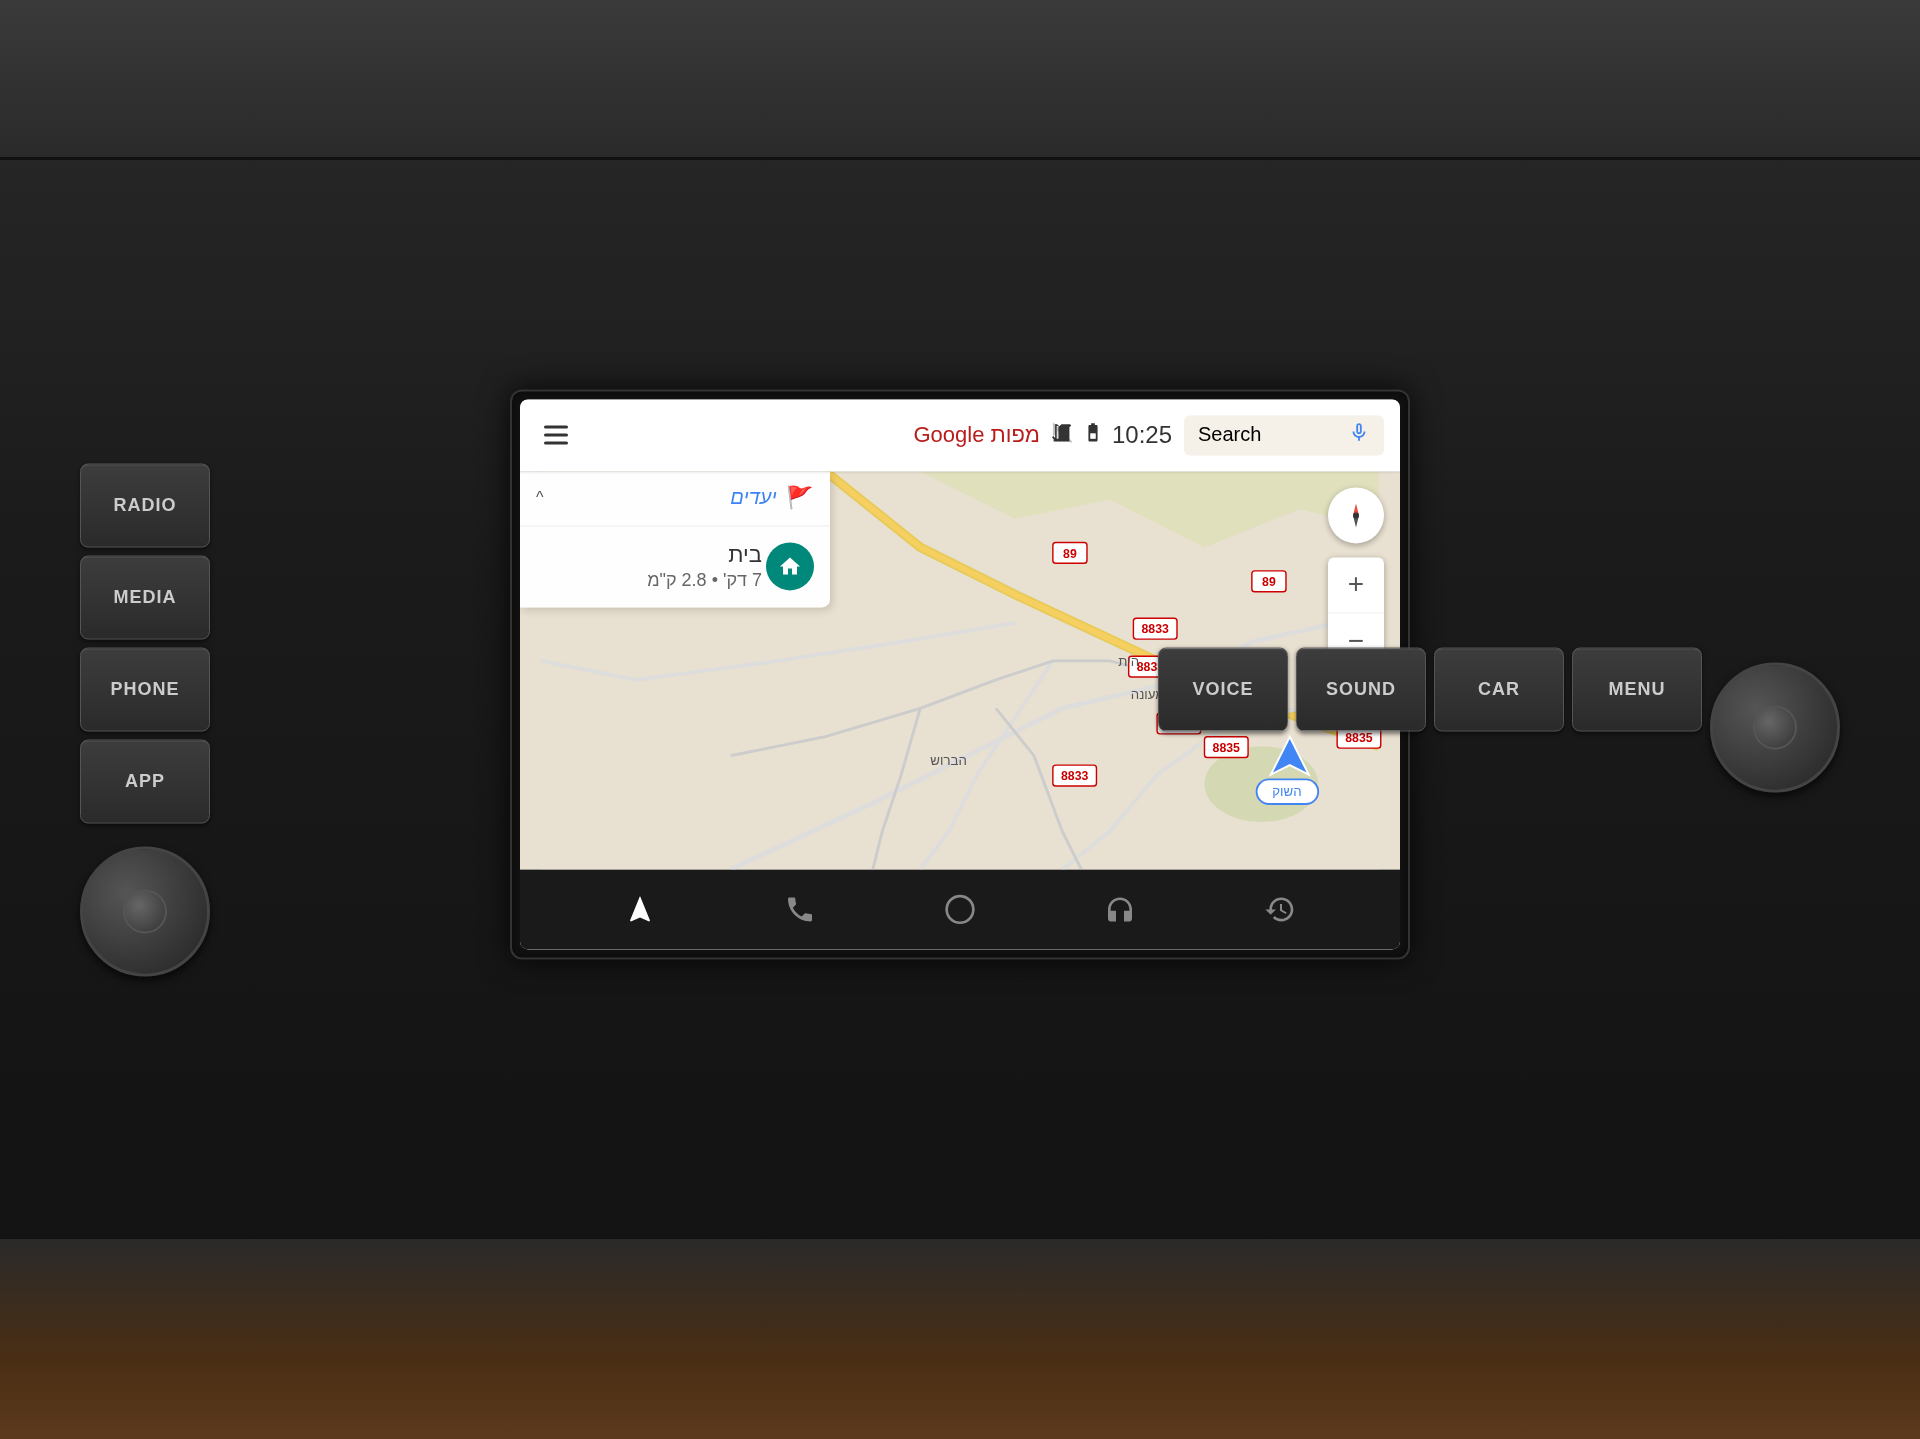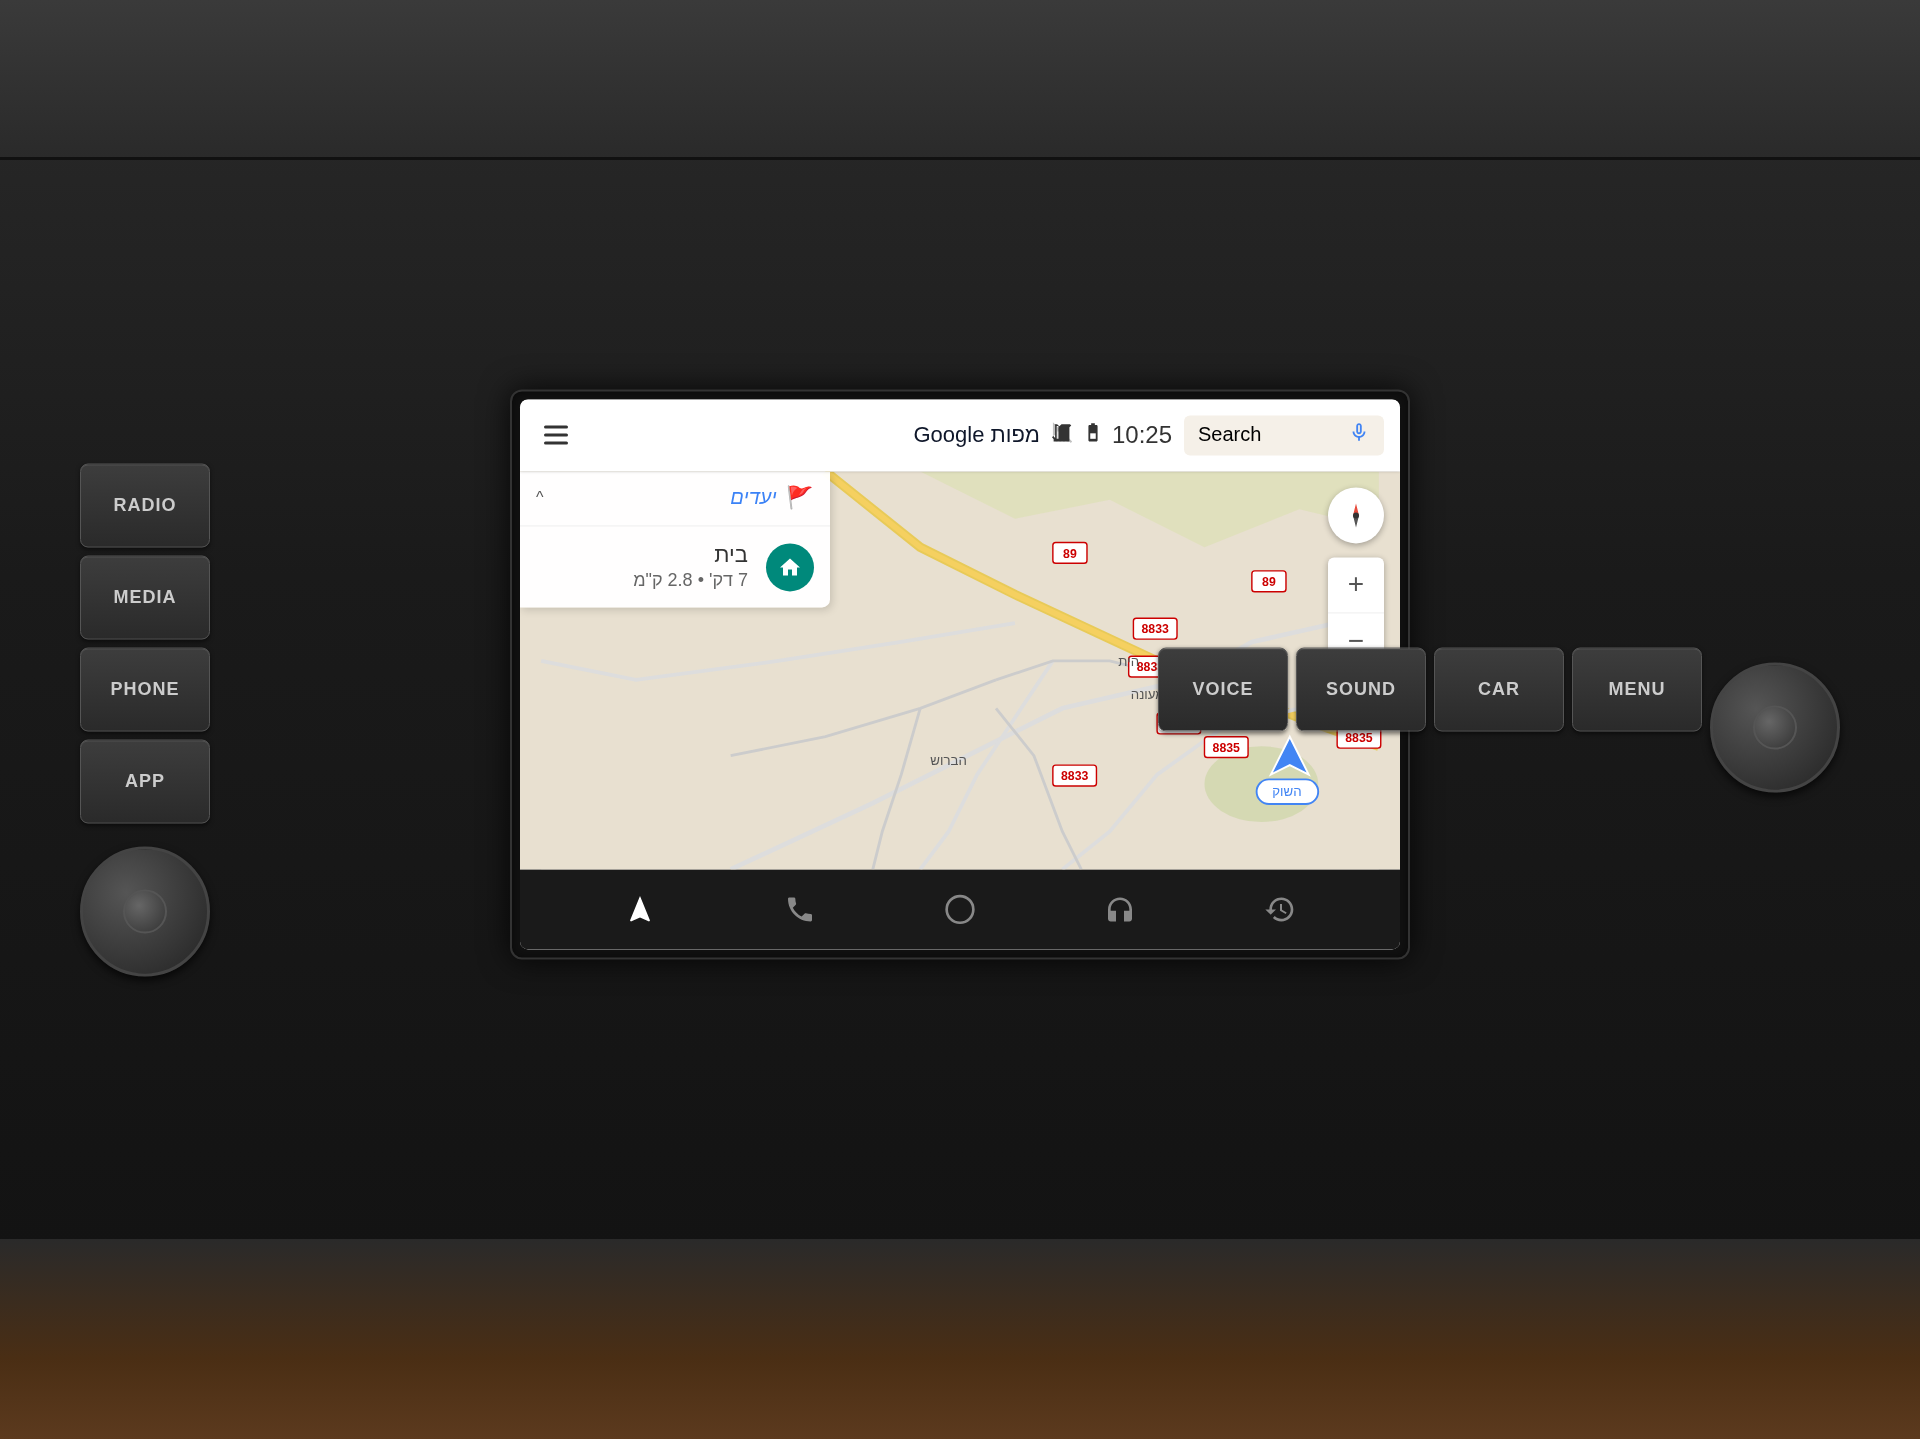--- a/index.html
+++ b/index.html
@@ -163,21 +163,21 @@
     .hamburger-icon span {
       width: 24px;
       height: 3px;
       background: #333;
       border-radius: 2px;
     }
 
     .app-title {
       font-size: 22px;
       font-weight: 500;
-      color: #0f172a;
+      color: #b91c1c;
       flex: 1;
       text-align: right;
       direction: rtl;
     }
 
     .status-icons {
       display: flex;
       align-items: center;
       gap: 8px;
     }
@@ -273,23 +273,23 @@
       font-style: italic;
     }
 
     .chevron-icon {
       font-size: 16px;
       color: #555;
     }
 
     .destination-item {
       display: flex;
-      align-items: flex-end;
+      align-items: flex-start;
       padding: 16px;
-      gap: 18px;
+      gap: 4px;
       direction: rtl;
     }
 
     .home-icon-circle {
       width: 48px;
       height: 48px;
       background: #00897b;
       border-radius: 50%;
       display: flex;
       align-items: center;

